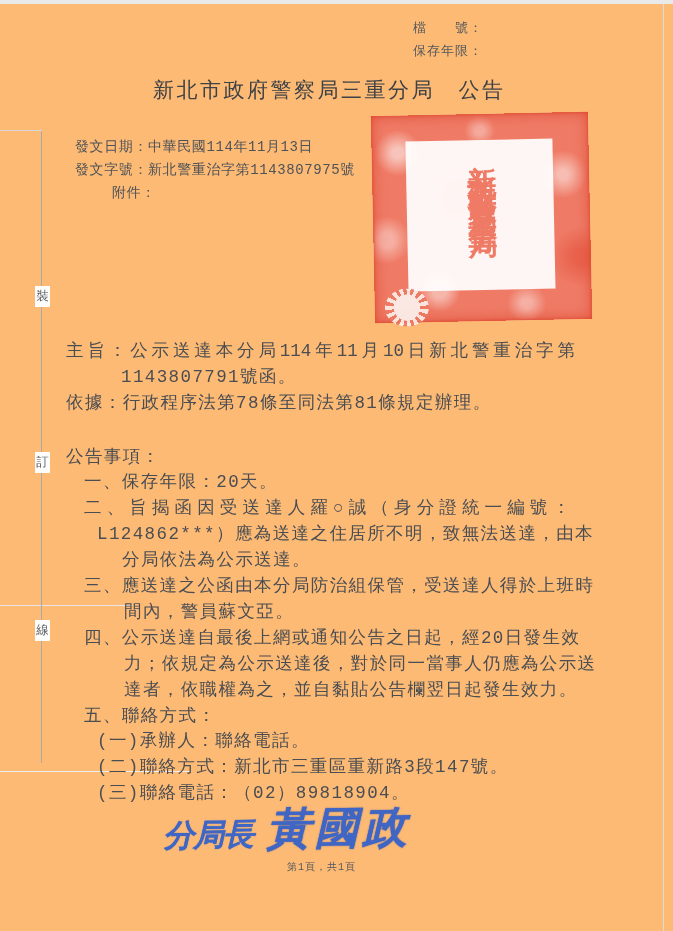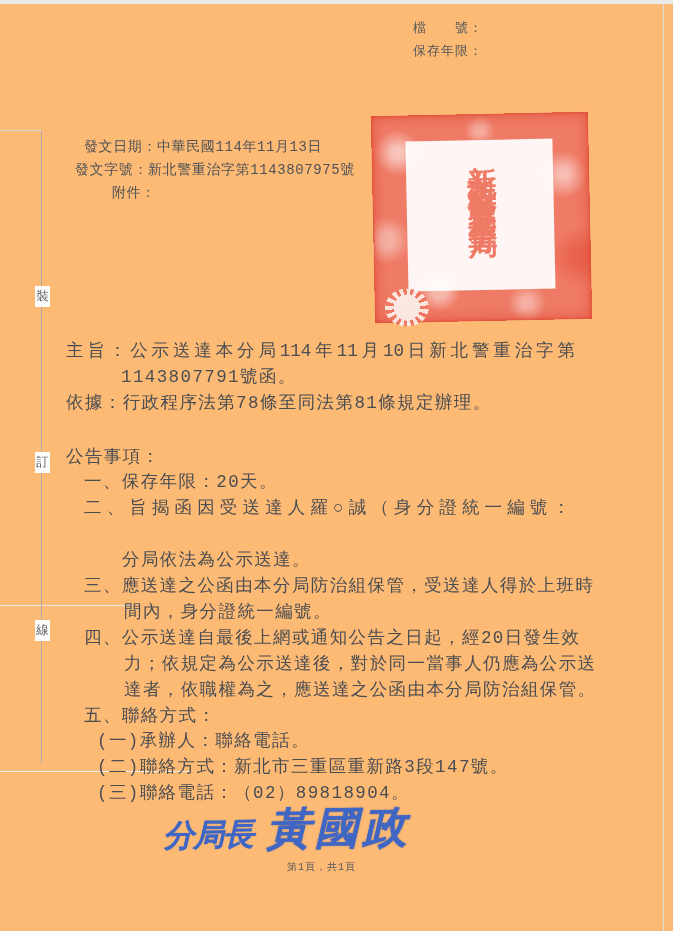--- a/index.html
+++ b/index.html
@@ -75,22 +75,23 @@
 
 <div class="page">
 
   <div class="scan-edge"></div>
   <div class="artifact1"></div>
   <div class="artifact2"></div>
 
   <div class="line tiny" style="left:413px;top:15px;">檔　　號：</div>
   <div class="line tiny" style="left:413px;top:38px;">保存年限：</div>
 
+  <div class="title">新北市政府警察局三重分局　公告</div>
 
-  <div class="line small" style="left:84px;top:134px;">發文日期：中華民國114年11月13日</div>
+  <div class="line small" style="left:75px;top:134px;">發文日期：中華民國114年11月13日</div>
   <div class="line small" style="left:75px;top:157px;">發文字號：新北警重治字第1143807975號</div>
   <div class="line small" style="left:75px;top:180px;padding-left:37px;">附件：</div>
 
   <div class="rail-stub"></div>
   <div class="rail"></div>
   <div class="bind-mark" style="top:282px;">裝</div>
   <div class="bind-mark" style="top:448px;">訂</div>
   <div class="bind-mark" style="top:616px;">線</div>
 
   <div class="seal">
@@ -102,28 +103,29 @@
 
   <div class="line spread" style="left:66px;top:334px;width:509px;">主旨：公示送達本分局114年11月10日新北警重治字第</div>
   <div class="line" style="left:121px;top:360px;">1143807791號函。</div>
   <div class="line" style="left:66px;top:386px;">依據：行政程序法第78條至同法第81條規定辦理。</div>
 
   <div class="line" style="left:66px;top:440px;">公告事項：</div>
 
   <div class="line" style="left:84px;top:465px;">一、保存年限：20天。</div>
 
   <div class="line spread" style="left:84px;top:491px;width:486px;">二、旨揭函因受送達人羅○誠（身分證統一編號：</div>
+  <div class="line" style="left:97px;top:517px;">L124862***）應為送達之住居所不明，致無法送達，由本</div>
   <div class="line" style="left:122px;top:543px;">分局依法為公示送達。</div>
 
   <div class="line" style="left:84px;top:569px;">三、應送達之公函由本分局防治組保管，受送達人得於上班時</div>
-  <div class="line" style="left:124px;top:595px;">間內，身分證統一編號。</div>
+  <div class="line" style="left:124px;top:595px;">間內，警員蘇文亞。</div>
 
   <div class="line" style="left:84px;top:621px;">四、公示送達自最後上網或通知公告之日起，經20日發生效</div>
   <div class="line" style="left:124px;top:647px;">力；依規定為公示送達後，對於同一當事人仍應為公示送</div>
-  <div class="line" style="left:124px;top:673px;">達者，依職權為之，應送達之公函由本分局防治組保管。</div>
+  <div class="line" style="left:124px;top:673px;">達者，依職權為之，並自黏貼公告欄翌日起發生效力。</div>
 
   <div class="line" style="left:84px;top:699px;">五、聯絡方式：</div>
   <div class="line" style="left:97px;top:724px;">(一)承辦人：聯絡電話。</div>
   <div class="line" style="left:97px;top:750px;">(二)聯絡方式：新北市三重區重新路3段147號。</div>
   <div class="line" style="left:97px;top:776px;">(三)聯絡電話：（02）89818904。</div>
 
   <div class="signature">
     <span class="sig-title">分局長</span>
     <span class="sig-name">黃國政</span>
   </div>

